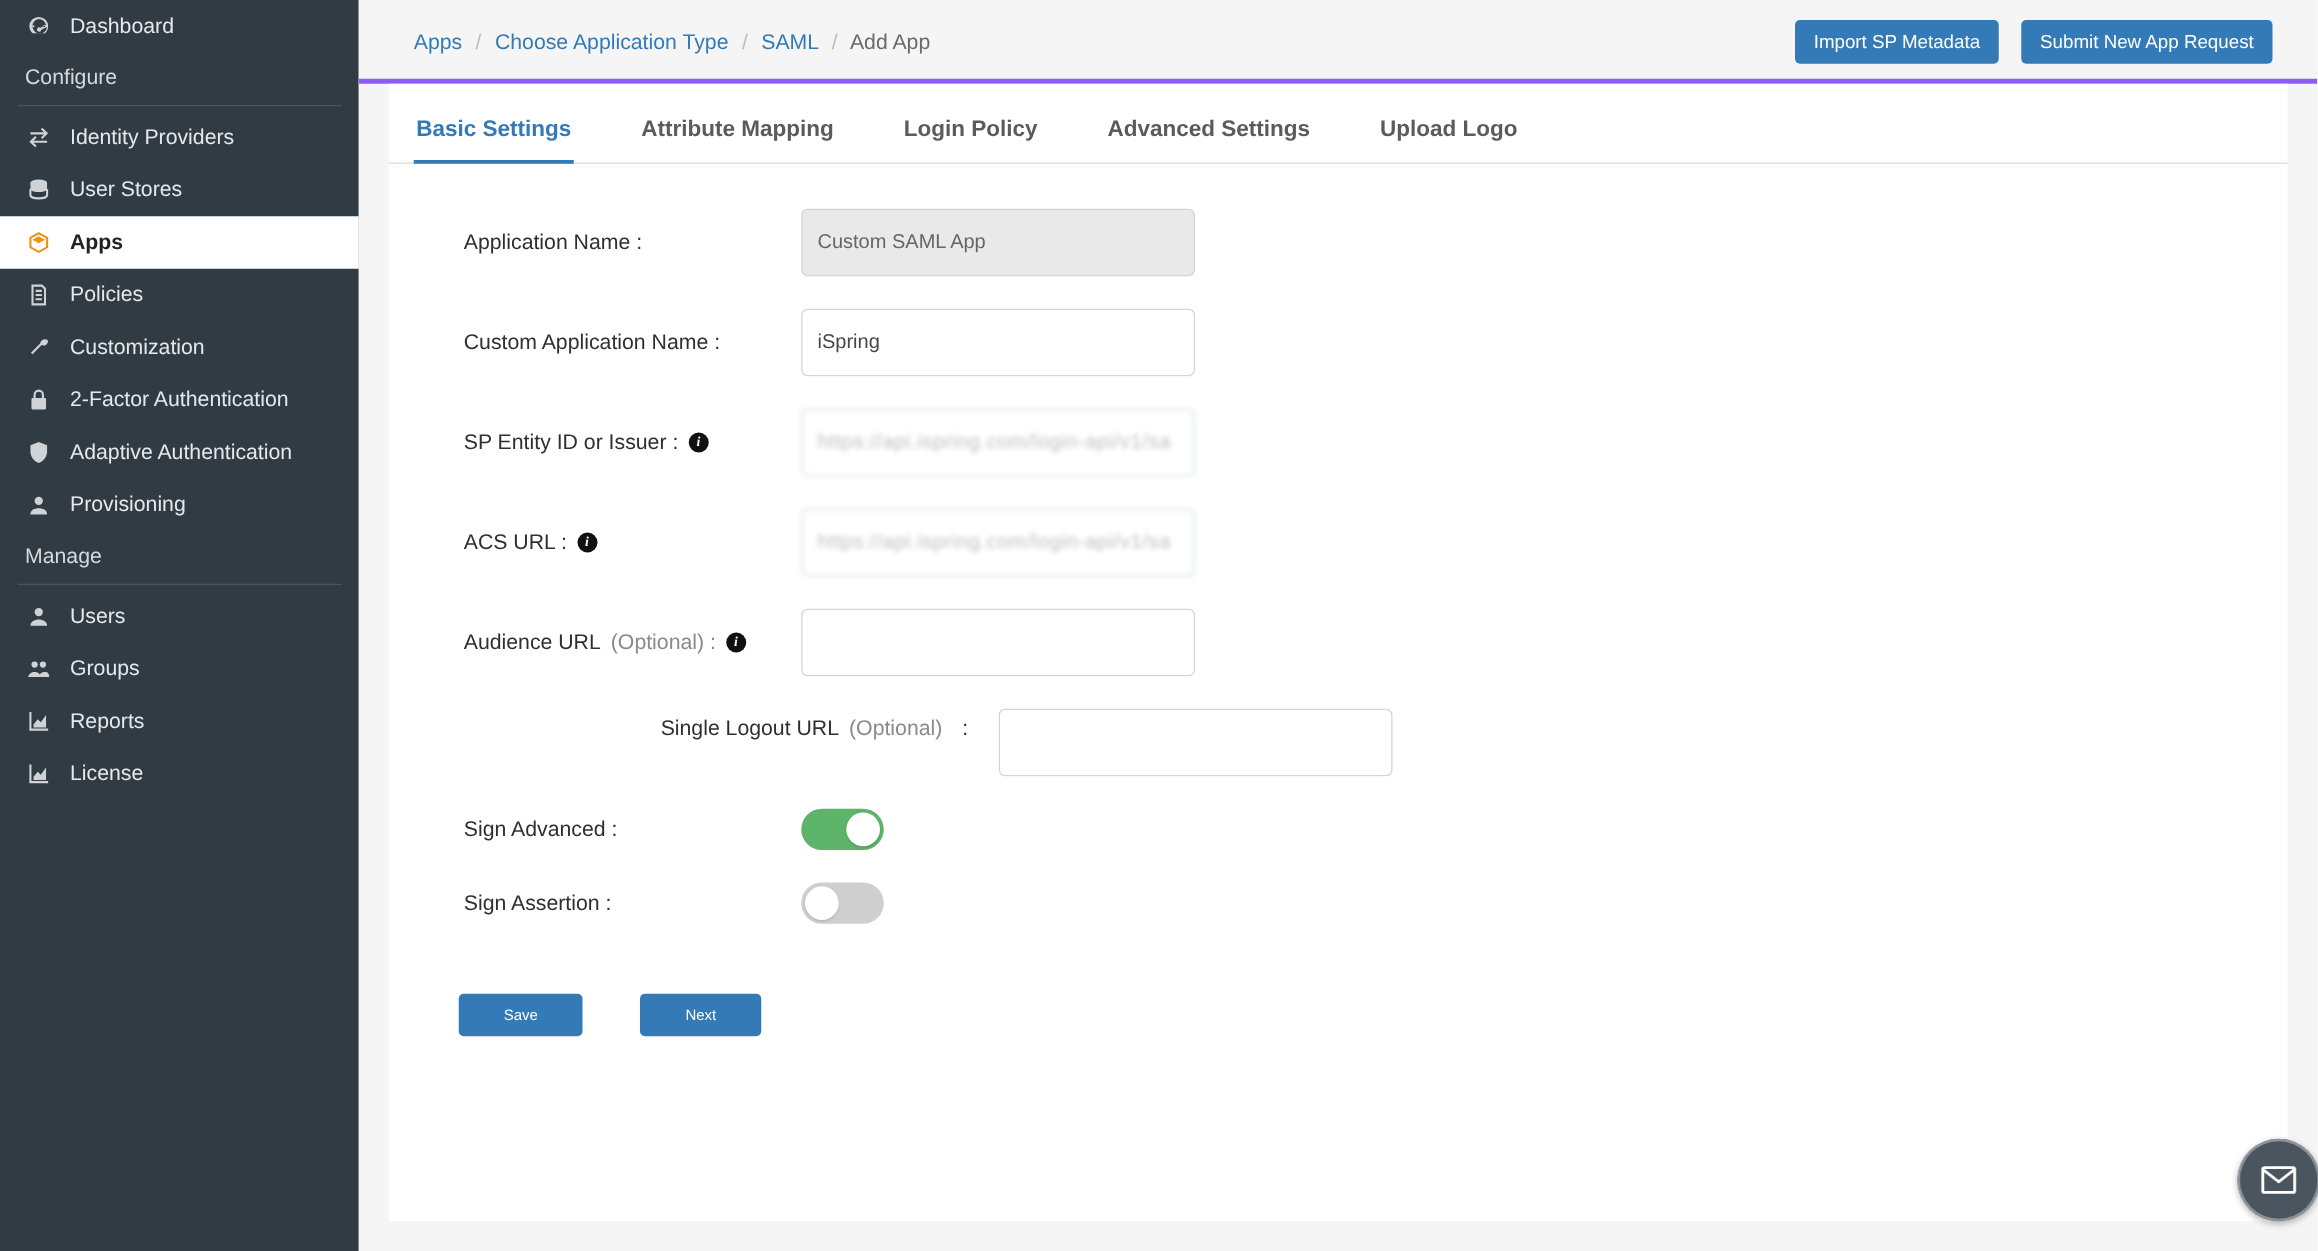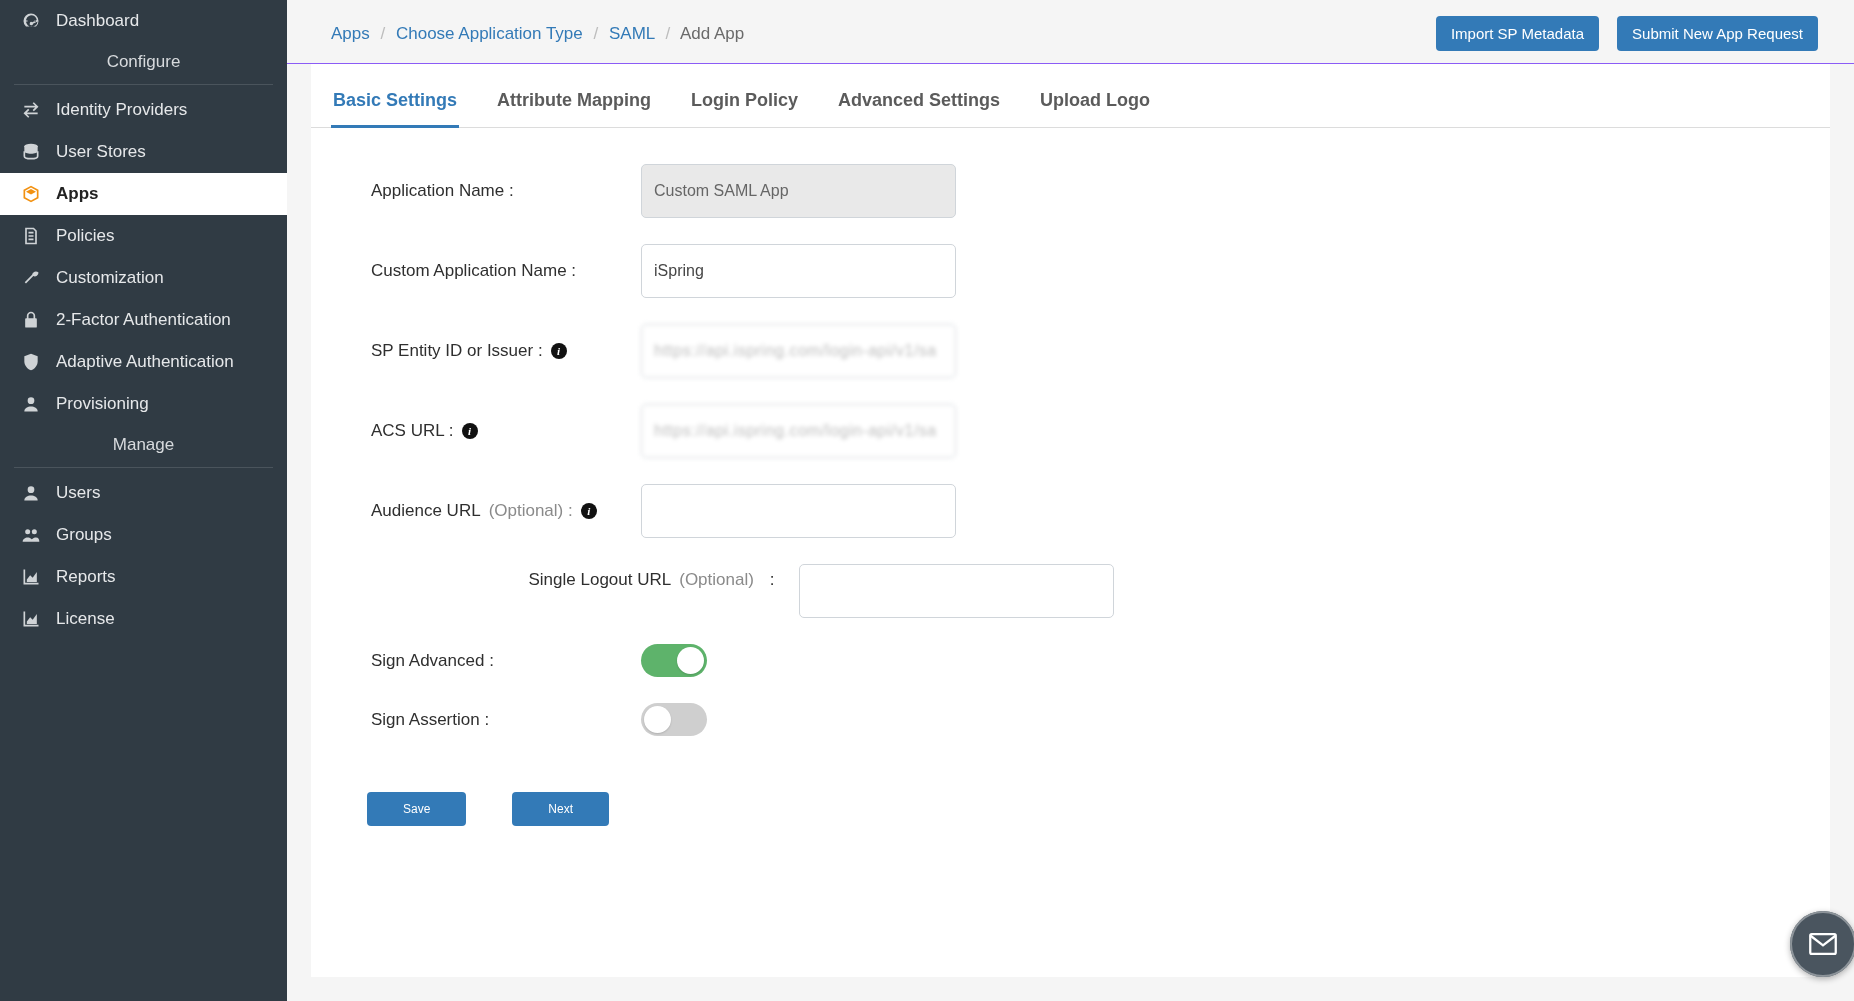--- a/index.html
+++ b/index.html
@@ -40,41 +40,40 @@
   width: 22px;
   display: flex;
   align-items: center;
   justify-content: center;
   color: #cfd3d6;
 }
 .sidebar .section-label {
   padding: 10px 20px 8px;
   font-size: 17px;
   color: #d7dadd;
-  text-align: center;
 }
 .sidebar .divider {
   border: 0;
   border-top: 1px solid #4a545c;
   margin: 4px 14px 4px 14px;
 }
 .main {
   flex: 1;
   background: #f5f5f5;
   display: flex;
   flex-direction: column;
   overflow: auto;
 }
 .topbar {
   display: flex;
   align-items: center;
   justify-content: space-between;
   padding: 16px 36px 12px 44px;
   background: #f5f5f5;
-  border-bottom: 1px solid #8b5cf6;
+  border-bottom: 4px solid #8b5cf6;
 }
 .breadcrumb { font-size: 17px; }
 .breadcrumb a { color: #337ab7; text-decoration: none; }
 .breadcrumb .sep { color: #bdbdbd; padding: 0 6px; }
 .breadcrumb .current { color: #6a6a6a; }
 .top-actions { display: flex; gap: 18px; }
 .btn {
   border: none;
   border-radius: 4px;
   cursor: pointer;
@@ -85,21 +84,21 @@
   color: #fff;
   padding: 9px 15px;
 }
 .panel {
   background: #fff;
   margin: 0 24px 24px 24px;
   flex: 1;
 }
 .tabs {
   display: flex;
-  gap: 36px;
+  gap: 52px;
   padding: 20px 20px 0 20px;
   border-bottom: 1px solid #dcdcdc;
 }
 .tab {
   font-size: 18px;
   font-weight: 600;
   color: #5b5b5b;
   padding: 6px 2px 14px 2px;
   cursor: pointer;
 }

